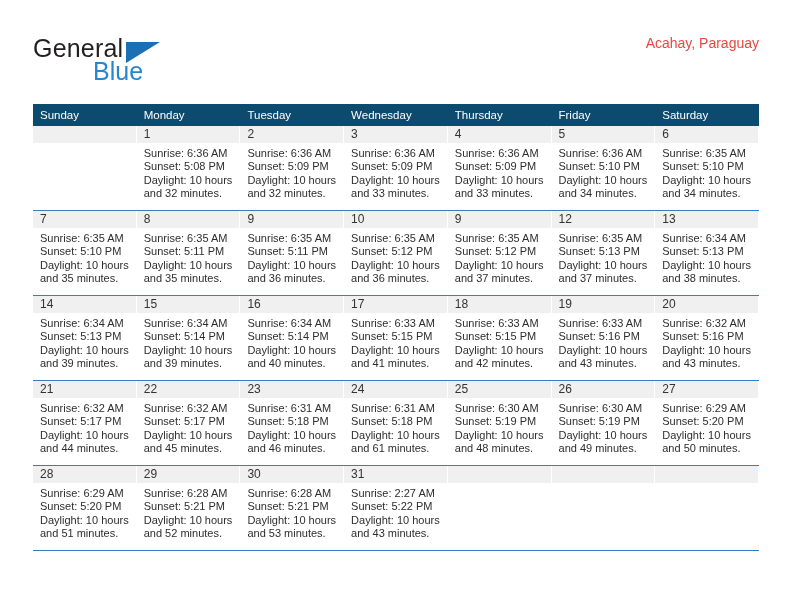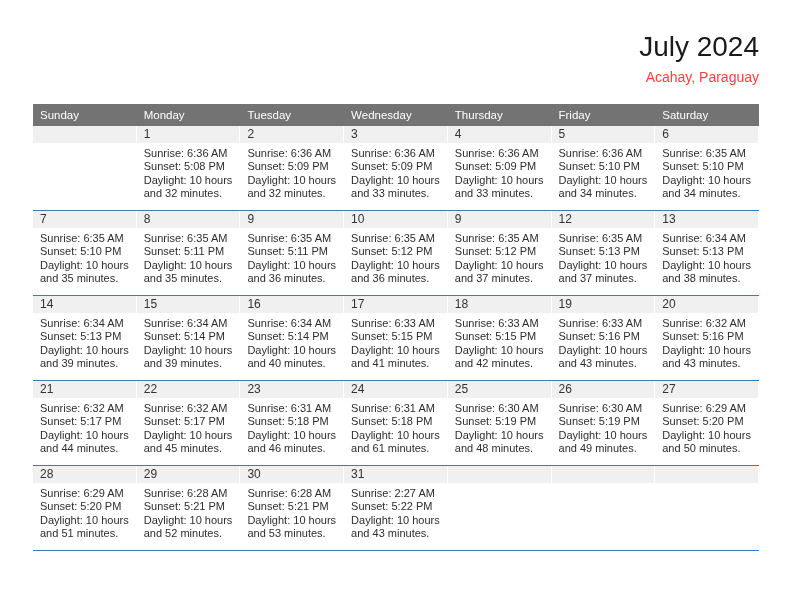--- a/index.html
+++ b/index.html
@@ -86,21 +86,21 @@
   
   .cal {
     position: absolute;
     left: 33px;
     top: 104px;
     width: 726px;
     border-collapse: collapse;
     table-layout: fixed;
   }
   .cal th {
-    background: #737373;
+    background: #0c4a6e;
     color: #ffffff;
     font-size: 11.5px;
     font-weight: normal;
     text-align: left;
     padding: 5px 0 5px 7px;
     height: 12px;
     border: none;
   }
   .cal td {
     width: 103.7px;
@@ -141,23 +141,27 @@
   }
   .info div { white-space: nowrap; }
 </style>
 </head>
 <body>
 
 <div class="page">
 
   <div class="head">
 
+    <div class="logo">
+      <span class="logo-general">General</span>
+      <span class="logo-tri"></span>
+      <span class="logo-blue">Blue</span>
+    </div>
 
     <div class="title-wrap">
-      <div class="title">July 2024</div>
       <div class="subtitle">Acahay, Paraguay</div>
     </div>
 
   </div>
 
   <table class="cal">
     <thead>
       <tr>
         <th>Sunday</th>
         <th>Monday</th>

